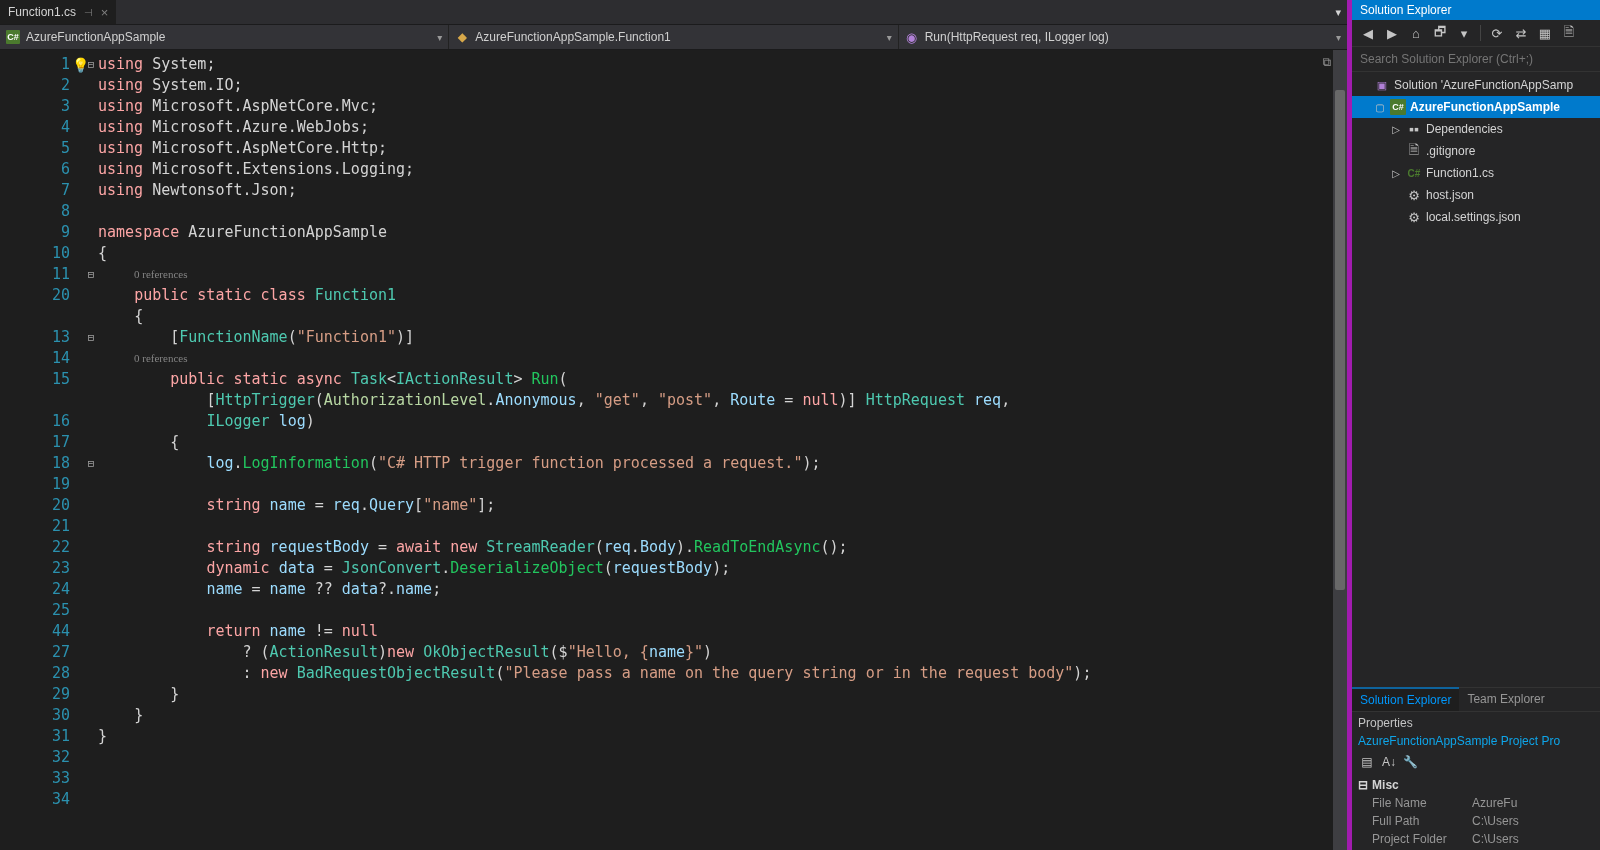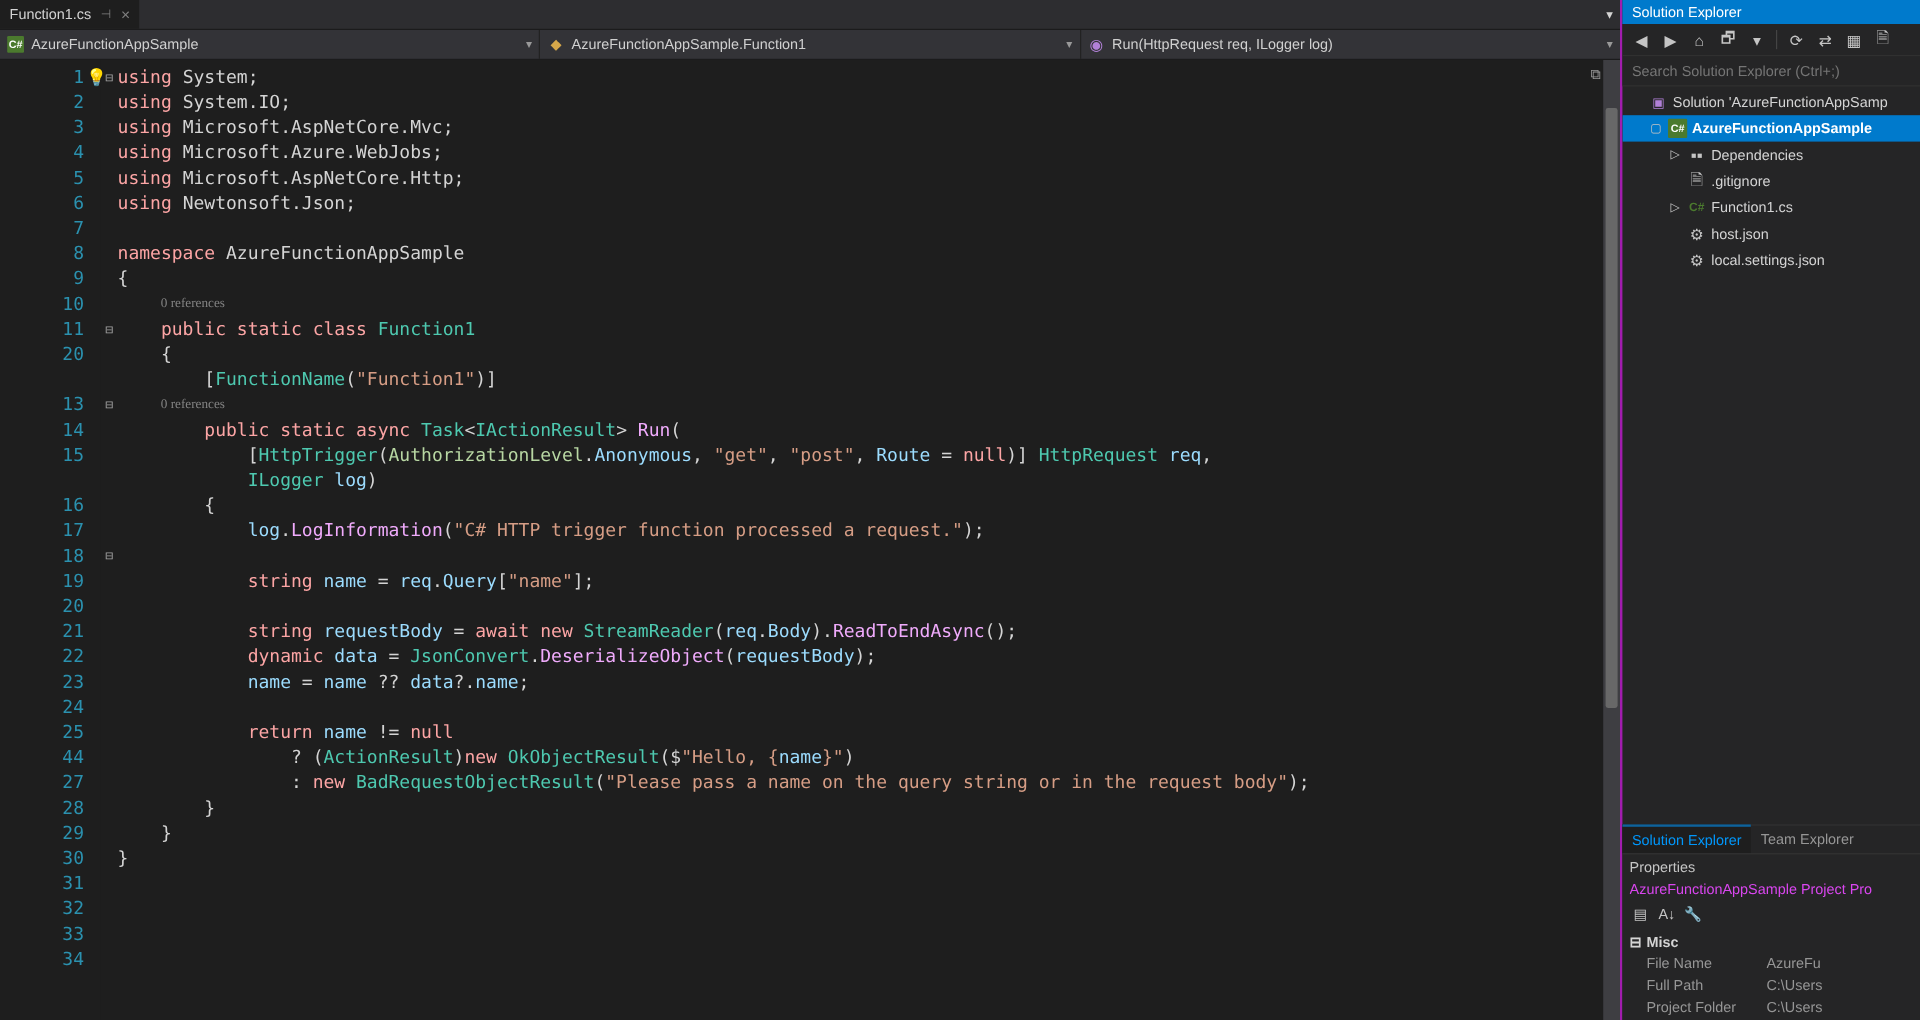--- a/index.html
+++ b/index.html
@@ -1,18 +1,18 @@
 <!DOCTYPE html>
 <html><head>
 <meta charset="utf-8">
 <style>
 html,body{margin:0;padding:0;width:1600px;height:850px;background:#1e1e1e;color:#d4d4d4;font-family:"Segoe UI",sans-serif;font-size:13px;overflow:hidden}
 .root{display:flex;width:100%;height:100%}
 .editor-col{flex:1;display:flex;flex-direction:column;background:#1e1e1e;min-width:0}
-.right-col{width:248px;display:flex;flex-direction:column;background:#252526;border-left:2px solid #a21caf}
+.right-col{width:248px;display:flex;flex-direction:column;background:#252526;border-left:5px solid #a21caf}
 
 
 .tabrow{display:flex;align-items:center;height:24px;background:#2d2d30;border-bottom:1px solid #1b1b1c}
 .doctab{display:flex;align-items:center;height:100%;padding:0 8px;background:#1e1e1e;color:#d4d4d4;gap:8px;font-size:12px}
 .doctab .pin{color:#808080;font-size:10px}
 .doctab .close{color:#808080;font-size:13px;cursor:pointer}
 .tab-spacer{flex:1}
 .tab-dd{color:#d4d4d4;padding:0 6px;cursor:pointer;font-size:11px}
 
 
@@ -38,21 +38,21 @@
 .splitter{position:absolute;right:16px;top:2px;color:#999;font-size:12px;cursor:pointer}
 
 
 .codelens{color:#848484;font-size:11px;height:21px;display:flex;align-items:center;font-family:"Segoe UI"}
 
 
 .kw{color:#fca5a5}
 .ns{color:#d4d4d4}
 .cls{color:#4ec9b0}
 .str{color:#d69d85}
-.mtd{color:#f0abfc}
+.mtd{color:#22c55e}
 .fld{color:#9cdcfe}
 .enm{color:#b8d7a3}
 .pln{color:#d4d4d4}
 .pnc{color:#d4d4d4}
 
 
 .se-title{background:#007acc;color:#fff;padding:3px 8px;font-size:12px}
 .se-toolbar{display:flex;align-items:center;gap:4px;padding:3px 6px;background:#252526;border-bottom:1px solid #333}
 .se-toolbar .tbtn{width:20px;height:20px;display:flex;align-items:center;justify-content:center;color:#c5c5c5;cursor:pointer;font-size:13px}
 .se-toolbar .sep{width:1px;height:16px;background:#444;margin:0 2px}
@@ -73,21 +73,21 @@
 .tree-label{white-space:nowrap;overflow:hidden;text-overflow:ellipsis}
 
 
 .panel-tabs{display:flex;background:#252526;border-top:1px solid #333}
 .panel-tab{padding:4px 8px;font-size:12px;color:#969696;cursor:pointer}
 .panel-tab.active{color:#0097fb;border-top:2px solid #0e639c;background:#1e1e1e;margin-top:-1px}
 
 
 .props{background:#252526;border-top:1px solid #333;padding:4px 6px 0;display:flex;flex-direction:column;gap:2px;overflow:hidden}
 .props-title{color:#c5c5c5;font-size:12px;padding-bottom:2px}
-.props-sub{color:#d946ef;font-size:12px;white-space:nowrap;overflow:hidden}
+.props-sub{color:#0ea5e9;font-size:12px;white-space:nowrap;overflow:hidden}
 .props-tb{display:flex;gap:4px;padding:3px 0}
 .props-tb .pbtn{width:18px;height:18px;color:#c5c5c5;display:flex;align-items:center;justify-content:center;font-size:12px;cursor:pointer}
 .props-cat{color:#d4d4d4;font-weight:bold;font-size:12px;display:flex;align-items:center;gap:4px;padding:2px 0}
 .prop-row{display:flex;font-size:12px;color:#969696;height:18px}
 .prop-row .pk{flex:0 0 100px;padding-left:14px}
 .prop-row .pv{flex:1;color:#969696;white-space:nowrap;overflow:hidden}
 .codelines{position:relative;flex:1;padding-top:4px}
 </style>
 </head>
 <body>
@@ -199,20 +199,21 @@
           <div class="f"></div>
           <div class="f"></div>
           <div class="f"></div>
         </div>
       <div class="codelines" id="codelines">
           <div class="cl"><span class="kw">using</span><span class="pln"> </span><span class="ns">System</span><span class="pnc">;</span></div>
           <div class="cl"><span class="kw">using</span><span class="pln"> </span><span class="ns">System.IO</span><span class="pnc">;</span></div>
           <div class="cl"><span class="kw">using</span><span class="pln"> </span><span class="ns">Microsoft.AspNetCore.Mvc</span><span class="pnc">;</span></div>
           <div class="cl"><span class="kw">using</span><span class="pln"> </span><span class="ns">Microsoft.Azure.WebJobs</span><span class="pnc">;</span></div>
           <div class="cl"><span class="kw">using</span><span class="pln"> </span><span class="ns">Microsoft.AspNetCore.Http</span><span class="pnc">;</span></div>
+          <div class="cl"><span class="kw">using</span><span class="pln"> </span><span class="ns">Microsoft.Extensions.Logging</span><span class="pnc">;</span></div>
           <div class="cl"><span class="kw">using</span><span class="pln"> </span><span class="ns">Newtonsoft.Json</span><span class="pnc">;</span></div>
           <div class="cl"></div>
           <div class="cl"><span class="kw">namespace</span><span class="pln"> </span><span class="ns">AzureFunctionAppSample</span></div>
           <div class="cl"><span class="pnc">{</span></div>
           <div class="codelens" style="padding-left: 36px;">0 references</div>
           <div class="cl"><span class="pln">    </span><span class="kw">public</span><span class="pln"> </span><span class="kw">static</span><span class="pln"> </span><span class="kw">class</span><span class="pln"> </span><span class="cls">Function1</span></div>
           <div class="cl"><span class="pln">    </span><span class="pnc">{</span></div>
           <div class="cl"><span class="pln">        </span><span class="pnc">[</span><span class="cls">FunctionName</span><span class="pnc">(</span><span class="str">"Function1"</span><span class="pnc">)]</span></div>
           <div class="codelens" style="padding-left: 36px;">0 references</div>
           <div class="cl"><span class="pln">        </span><span class="kw">public</span><span class="pln"> </span><span class="kw">static</span><span class="pln"> </span><span class="kw">async</span><span class="pln"> </span><span class="cls">Task</span><span class="pnc">&lt;</span><span class="cls">IActionResult</span><span class="pnc">&gt; </span><span class="mtd">Run</span><span class="pnc">(</span></div>

